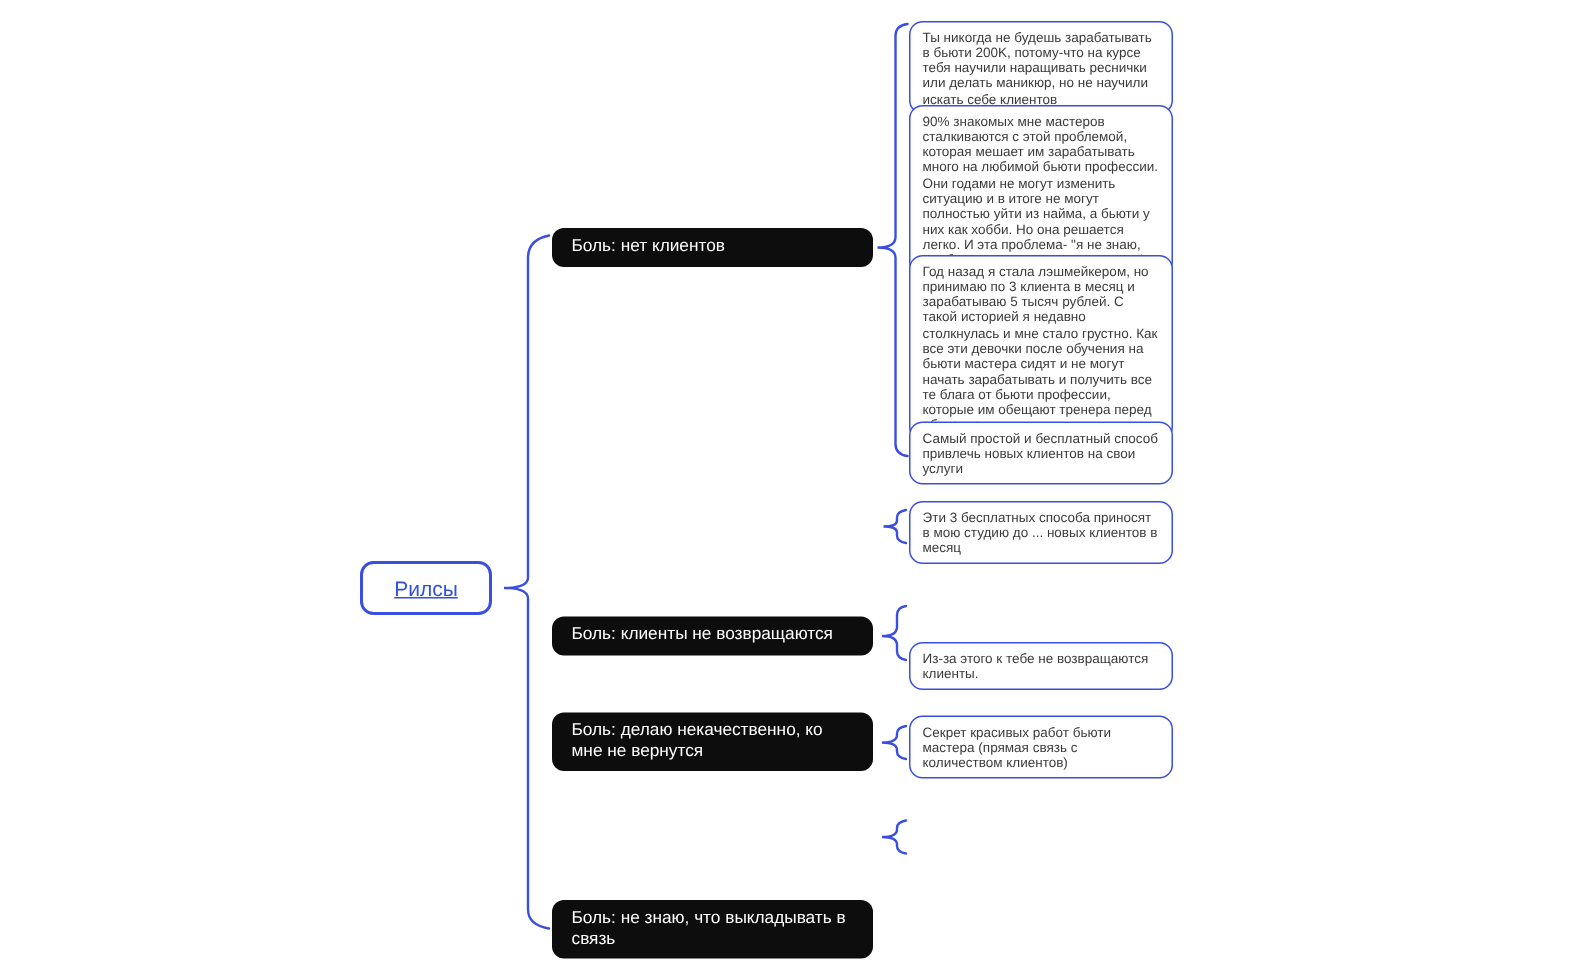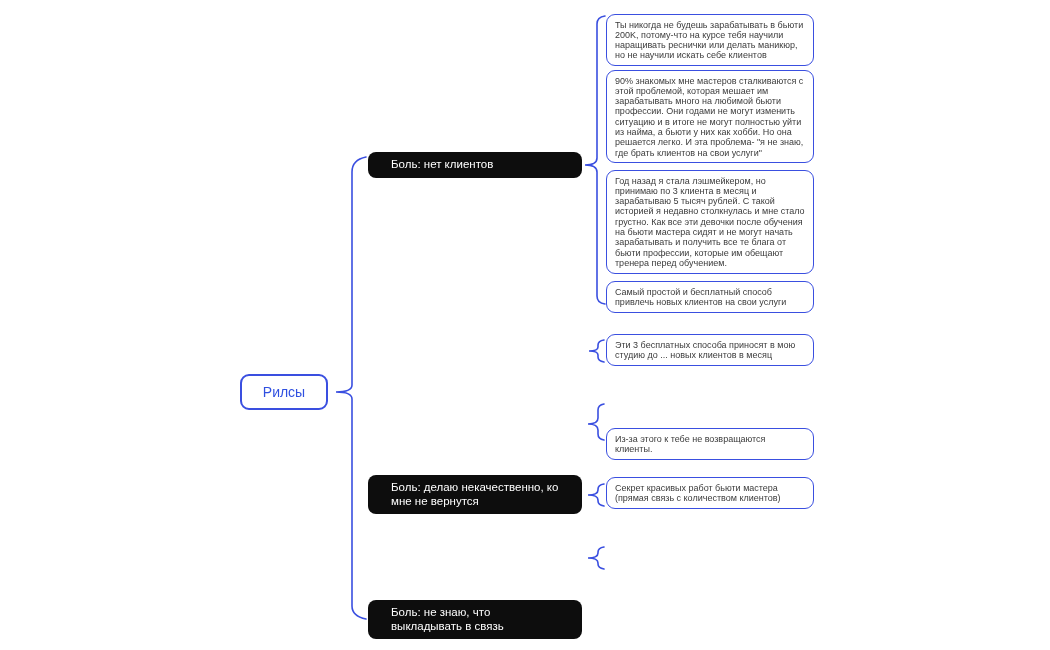--- a/index.html
+++ b/index.html
@@ -7,28 +7,29 @@
     position:relative;width:1050px;height:650px;background:#ffffff;
     font-family:"Liberation Sans",sans-serif;overflow:hidden;
   }
   .connectors{position:absolute;left:0;top:0;pointer-events:none;}
   .connectors path{fill:none;stroke:#3a4fe0;stroke-width:1.6;stroke-linecap:round;}
   .root{
     position:absolute;left:240px;top:374px;width:88px;height:36px;
     background:#ffffff;border:2px solid #3a4fe0;border-radius:9px;
     color:#3050e0;font-size:14px;display:flex;align-items:center;justify-content:center;
     box-sizing:border-box;
+    text-decoration:underline;
   }
   .topic{
     position:absolute;left:368px;width:214px;box-sizing:border-box;
     background:#0d0d0d;color:#ffffff;border-radius:8px;
-    padding:6px 23px;font-size:11.5px;line-height:13.5px;
+    padding:6px 13px;font-size:11.5px;line-height:13.5px;
   }
   .leaf{
-    position:absolute;left:606px;width:208px;box-sizing:border-box;
+    position:absolute;left:606px;width:176px;box-sizing:border-box;
     background:#ffffff;border:1.4px solid #3a4fe0;border-radius:9px;
     padding:4.5px 8px;font-size:9px;line-height:10.3px;color:#3b3b3b;
   }
   .b0{top:152px}.b1{top:331px}.b2{top:411px}.b3{top:475px}.b4{top:538px}.b5{top:600px}
   .l0a{top:14px}.l0b{top:70px}.l0c{top:170px}.l0d{top:281px}
   .l1a{top:334px}
   .l2a{top:395px}.l2b{top:428px}
   .l3a{top:477px}
   .l4a{top:541px}
 </style>
@@ -42,20 +43,21 @@
     <path d="M 605,16 Q 597,17 597,24 L 597,158 Q 597,165 585,165 Q 597,165 597,172 L 597,296 Q 597,303 605,304"></path>
     <path d="M 604,340 Q 598,341 598,345 L 598,347 Q 598,351 589,351 Q 598,351 598,355 L 598,357 Q 598,361 604,362"></path>
     <path d="M 604,404 Q 598,405 598,410 L 598,418 Q 598,424 588,424 Q 598,424 598,430 L 598,434 Q 598,439 604,440"></path>
     <path d="M 604,484 Q 598,485 598,489 L 598,490 Q 598,495 588,495 Q 598,495 598,500 L 598,501 Q 598,505 604,506"></path>
     <path d="M 604,547 Q 598,548 598,552 L 598,553 Q 598,558 588,558 Q 598,558 598,563 L 598,564 Q 598,568 604,569"></path>
   </svg>
 
   <div class="root">Рилсы</div>
 
   <div class="topic b0">Боль: нет клиентов</div>
+  <div class="topic b2">Боль: клиенты не возвращаются</div>
   <div class="topic b3">Боль: делаю некачественно, ко мне не вернутся</div>
   <div class="topic b5">Боль: не знаю, что выкладывать в связь</div>
 
   <div class="leaf l0a">Ты никогда не будешь зарабатывать в бьюти 200K, потому-что на курсе тебя научили наращивать реснички или делать маникюр, но не научили искать себе клиентов</div>
   <div class="leaf l0b">90% знакомых мне мастеров сталкиваются с этой проблемой, которая мешает им зарабатывать много на любимой бьюти профессии. Они годами не могут изменить ситуацию и в итоге не могут полностью уйти из найма, а бьюти у них как хобби. Но она решается легко. И эта проблема- "я не знаю, где брать клиентов на свои услуги"</div>
   <div class="leaf l0c">Год назад я стала лэшмейкером, но принимаю по 3 клиента в месяц и зарабатываю 5 тысяч рублей. С такой историей я недавно столкнулась и мне стало грустно. Как все эти девочки после обучения на бьюти мастера сидят и не могут начать зарабатывать и получить все те блага от бьюти профессии, которые им обещают тренера перед обучением.</div>
   <div class="leaf l0d">Самый простой  и бесплатный способ привлечь новых клиентов на свои услуги</div>
 
   <div class="leaf l1a">Эти 3 бесплатных способа приносят в мою студию до ... новых клиентов в месяц</div>
 

